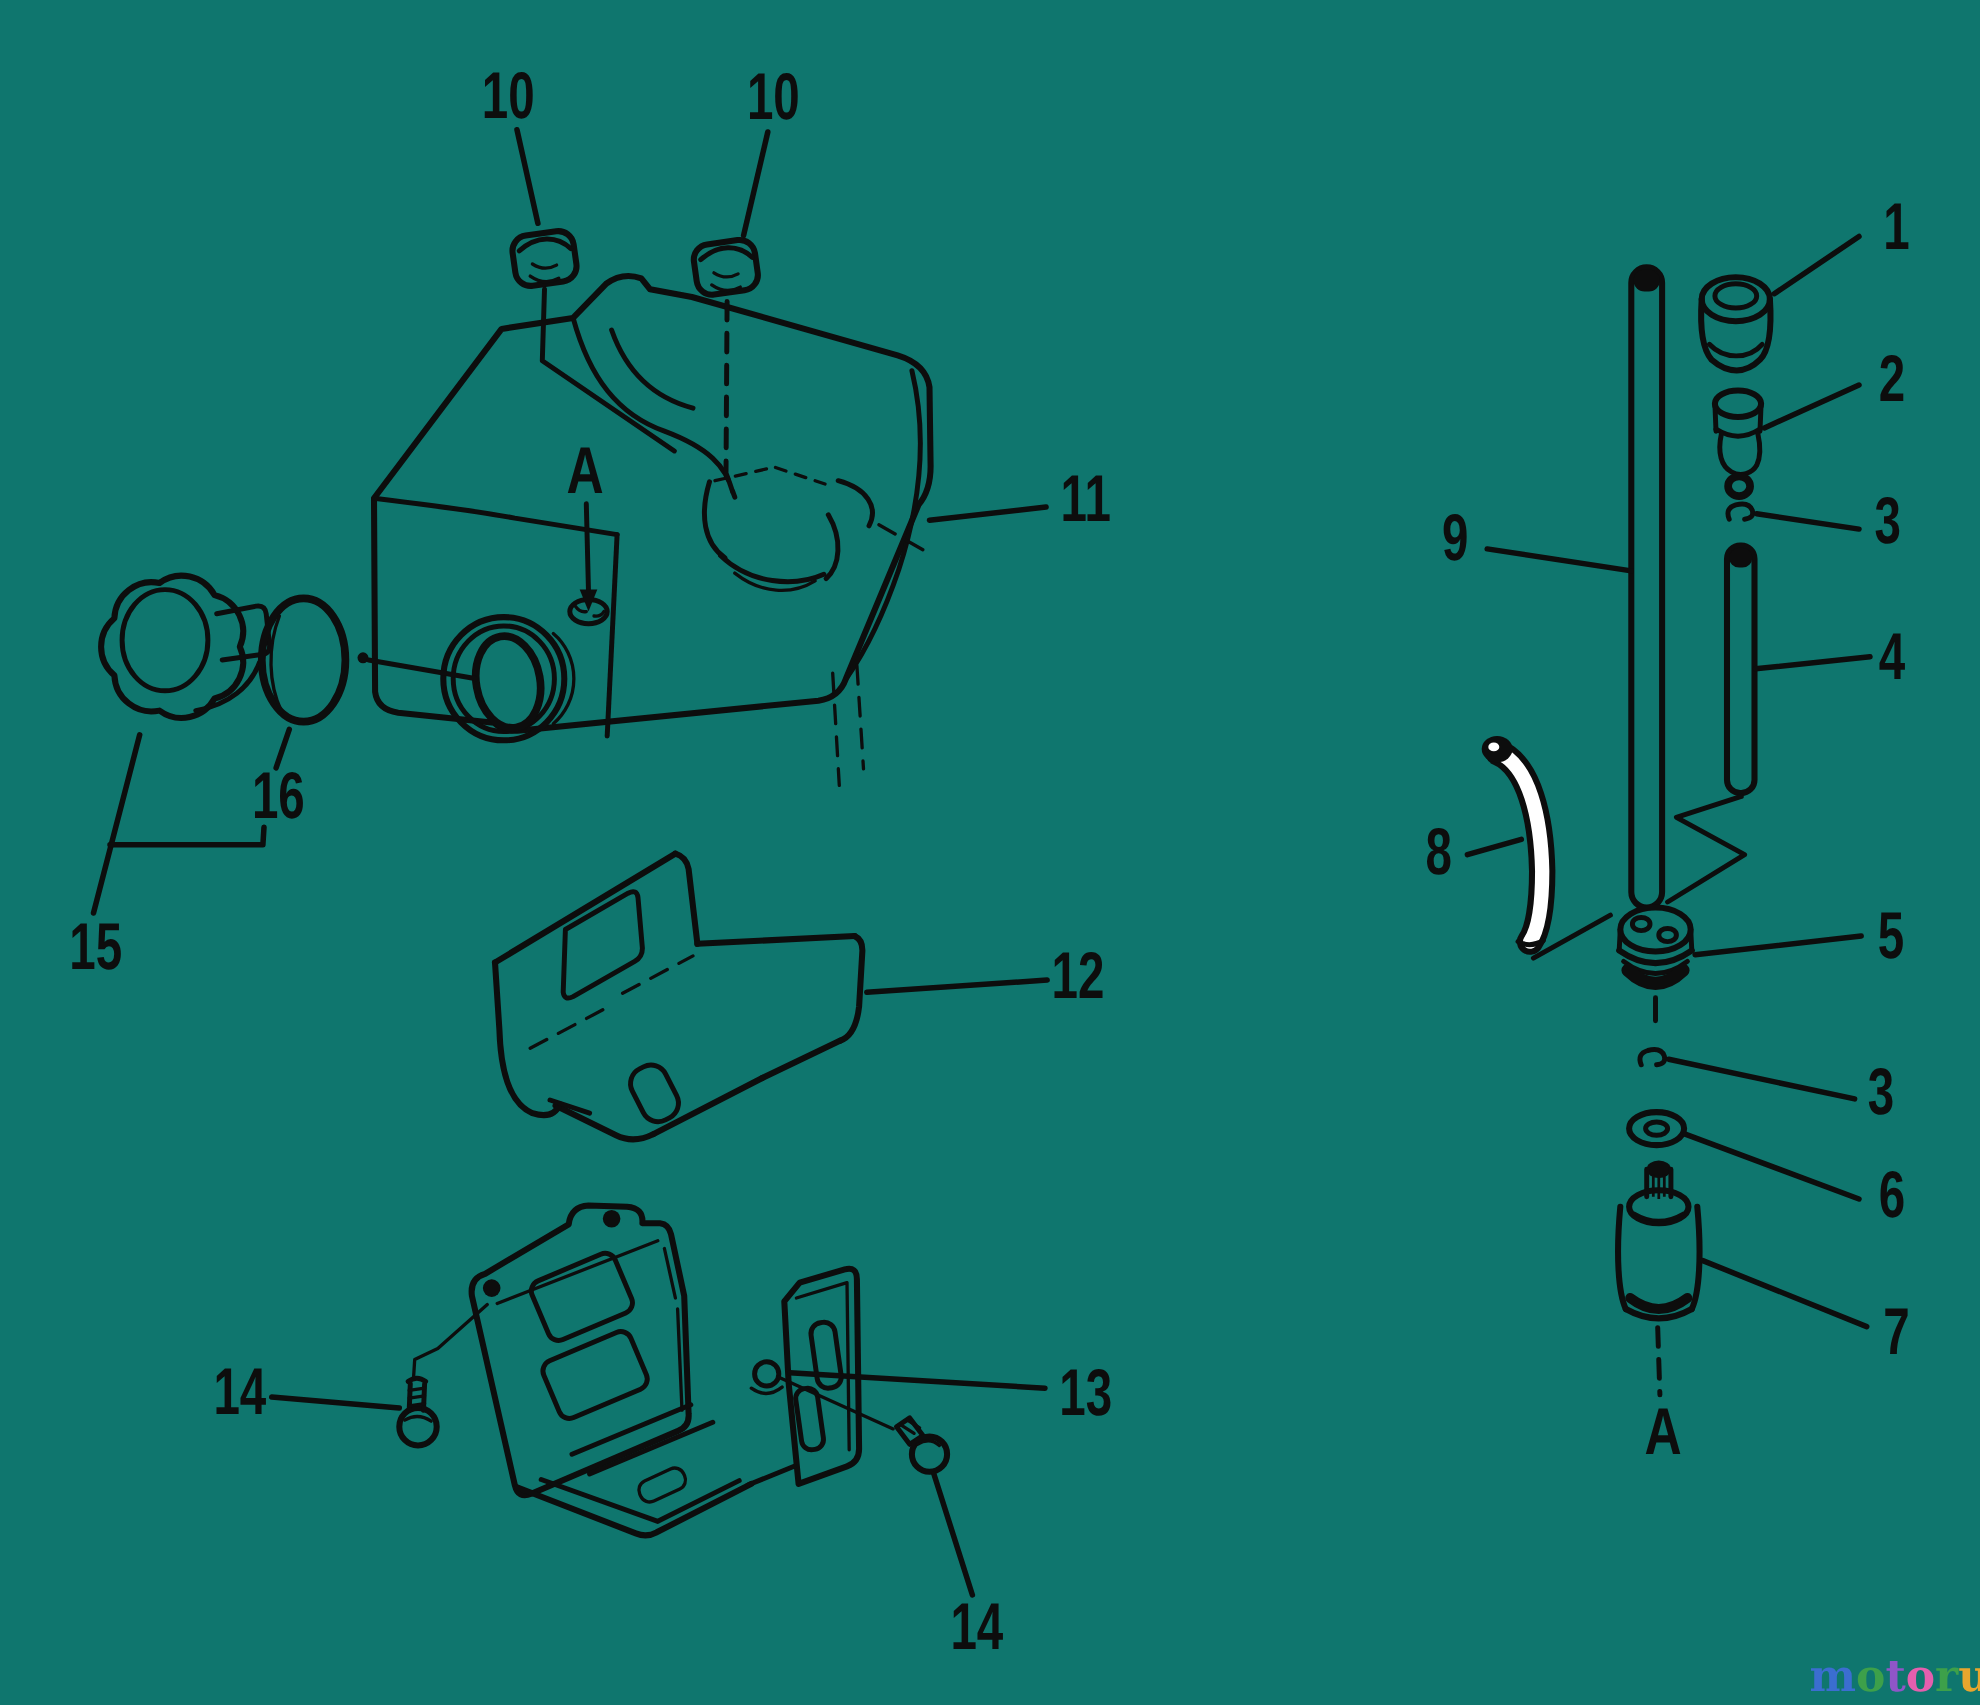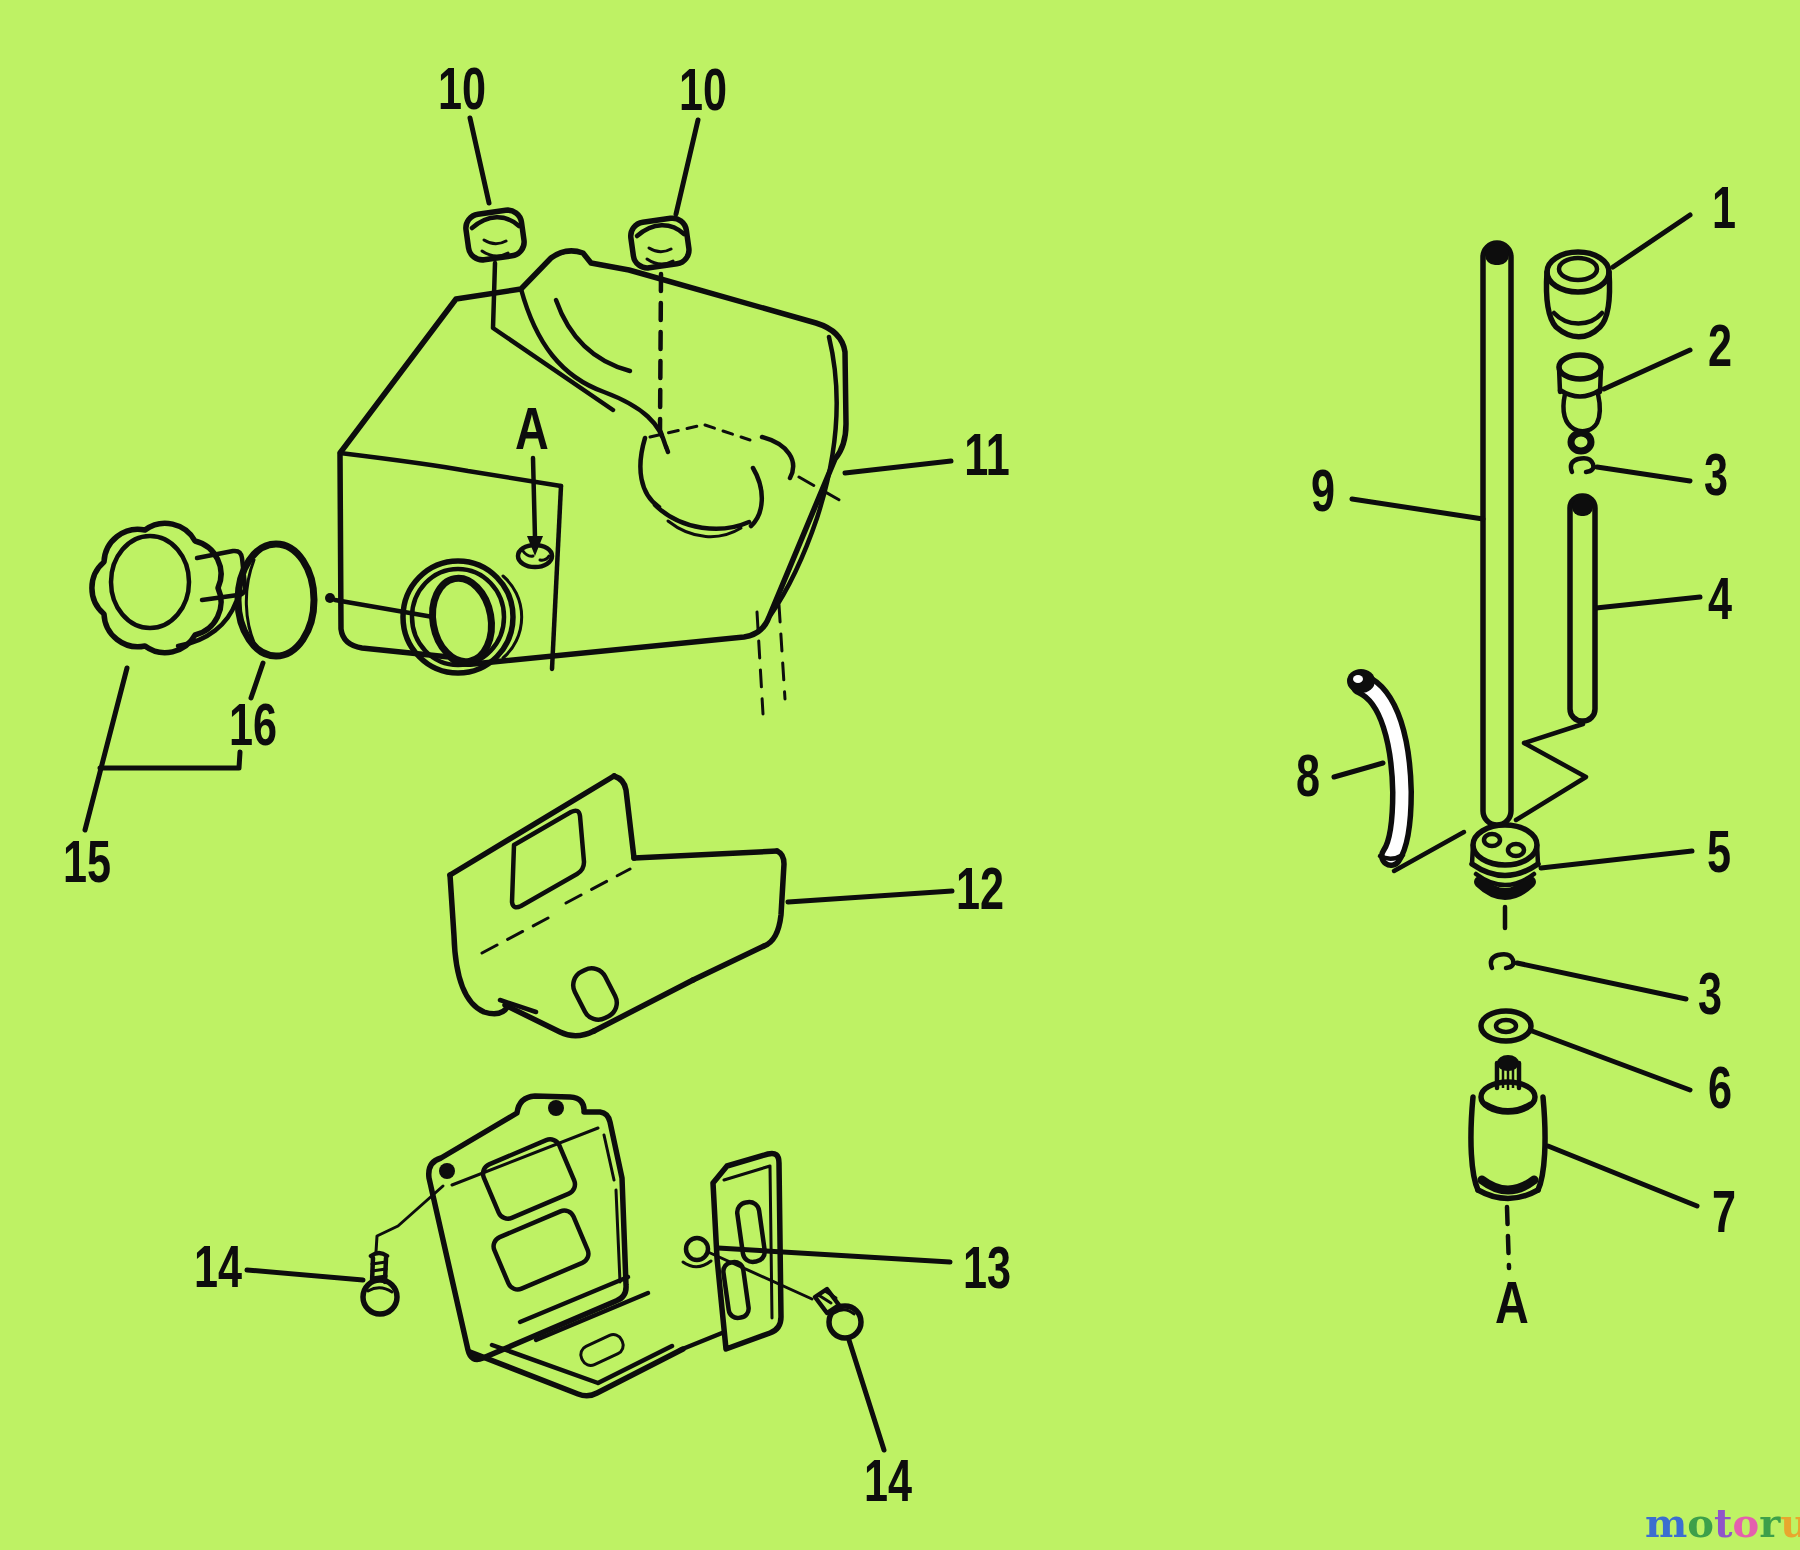--- a/index.html
+++ b/index.html
@@ -1,17 +1,17 @@
 <!DOCTYPE html>
 <html><head>
 <meta charset="utf-8">
 <style>
   html,body{margin:0;padding:0;background:#e8e8e8;}
   .stage{
-    position:relative;width:1800px;height:1550px;background:#bef264;
+    position:relative;width:1800px;height:1550px;background:#0f766e;
     font-family:"Liberation Sans", sans-serif;overflow:hidden;
   }
   svg{position:absolute;left:0;top:0;}
   .ink{stroke:#0d0d0d;fill:none;stroke-linecap:round;stroke-linejoin:round;}
   .w5{stroke-width:5.5;}
   .w4{stroke-width:4.5;}
   .w3{stroke-width:3;}
   .w7{stroke-width:7;}
   .ld{stroke:#0d0d0d;stroke-width:5;stroke-linecap:round;fill:none;}
   .dash{stroke-dasharray:17 12;}

